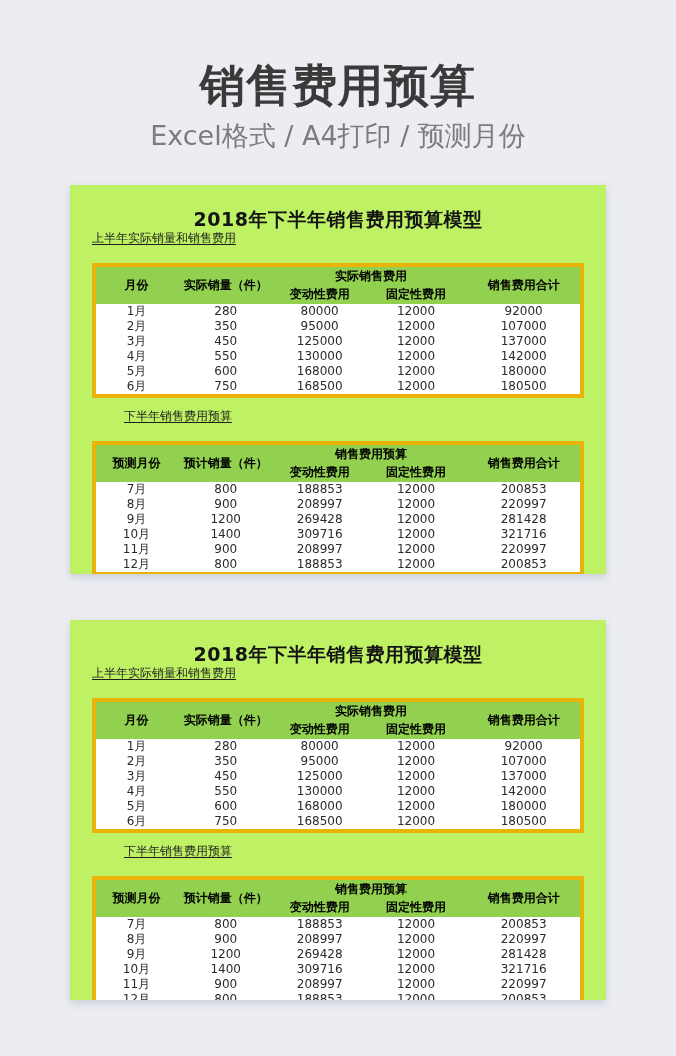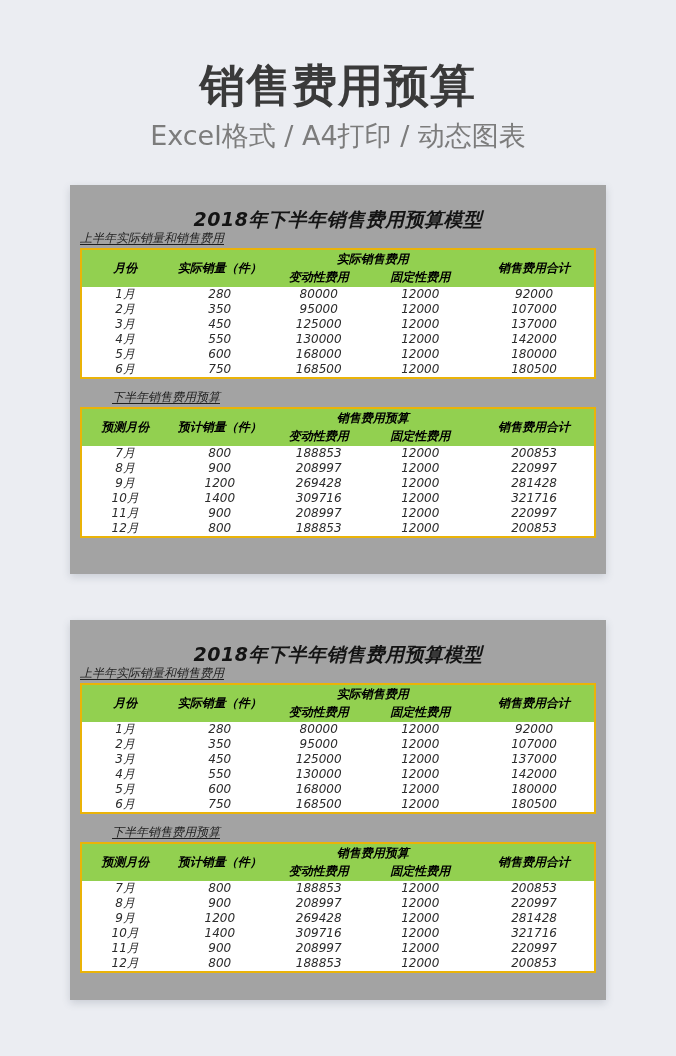--- a/index.html
+++ b/index.html
@@ -22,49 +22,48 @@
   }
   .hero-subtitle {
     margin-top: 6px;
     font-size: 27px; line-height: 32px;
     color: #7c7c7c;
   }
 
   
   .card {
     position: absolute; left: 70px; width: 536px;
-    background: #a3a3a3;
+    background: #bef264;
     box-shadow: 0 3px 8px rgba(70, 80, 100, 0.20);
-    padding: 0 10px; box-sizing: border-box;
+    padding: 0 22px; box-sizing: border-box;
     overflow: hidden;
-    font-style: italic;
   }
   .card-1 { top: 185px; height: 389px; }
   .card-2 { top: 620px; height: 380px; }
 
   .card-title {
     margin: 22px 0 0 0;
     font-size: 19px; line-height: 24px;
     font-weight: bold; color: #141414;
     text-align: center; letter-spacing: 0.5px;
   }
   .section-label {
     font-size: 12px; line-height: 14px;
     color: #1f1f1f;
     text-decoration: underline;
     text-underline-offset: 2px;
     width: -moz-fit-content; width: fit-content;
   }
   .section-label.second { margin-top: 11px; margin-left: 32px; }
 
   table.budget-table {
-    margin-top: 3px;
+    margin-top: 18px;
     width: 100%;
     border-collapse: collapse;
-    border: 2px solid #eab308;
+    border: 4px solid #eab308;
     table-layout: fixed;
   }
   table.budget-table thead th {
     background: #92d050;
     font-size: 12px; font-weight: bold; color: #000000;
     text-align: center; vertical-align: middle;
     padding: 0; line-height: 13px;
   }
   table.budget-table thead tr.hrow-1 th { height: 18px; }
   table.budget-table thead tr.hrow-2 th { height: 19px; text-align: center; }
@@ -75,21 +74,21 @@
     background: #ffffff;
   }
 </style>
 </head>
 <body>
 
 <div class="canvas">
 
   <header class="hero">
     <div class="hero-title">销售费用预算</div>
-    <div class="hero-subtitle">Excel格式 / A4打印 / 动态图表</div>
+    <div class="hero-subtitle">Excel格式 / A4打印 / 预测月份</div>
   </header>
 
   <section class="card card-1">
     <h2 class="card-title">2018年下半年销售费用预算模型</h2>
 
     <div class="section">
       <div class="section-label">上半年实际销量和销售费用</div>
       <table class="budget-table">
         <colgroup>
           <col style="width:17%">

